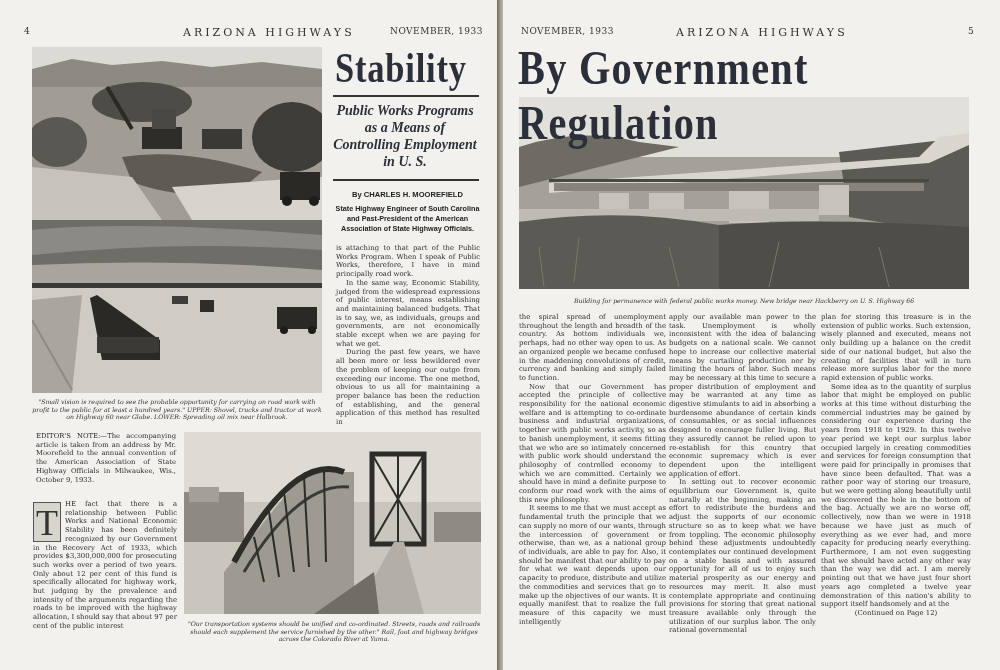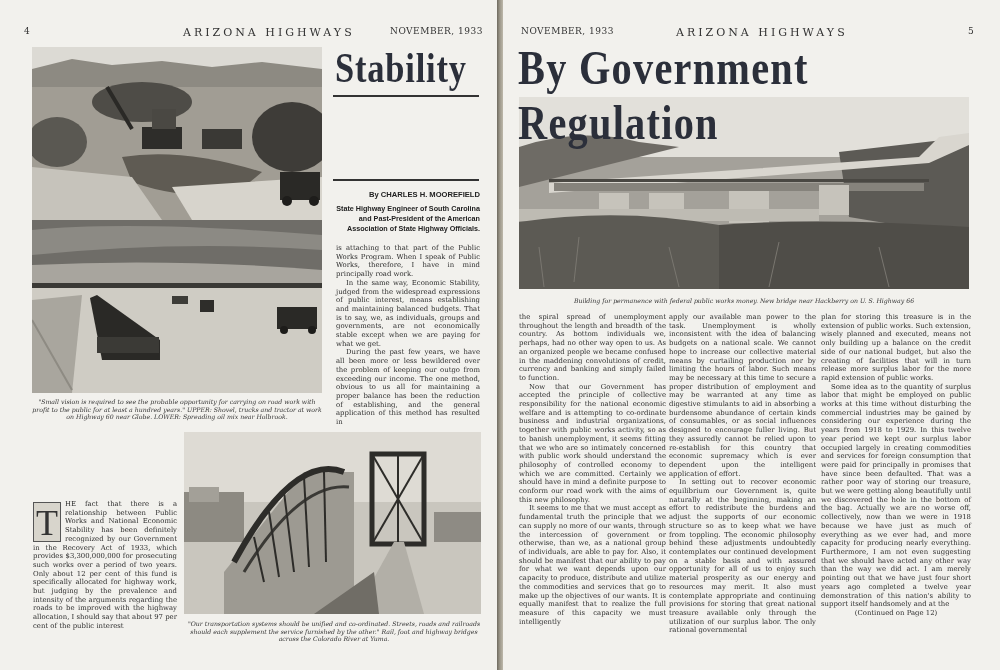--- a/index.html
+++ b/index.html
@@ -14,21 +14,21 @@
   .running-head { position: absolute; top: 26px; font-size: 9px; letter-spacing: 0.5px; color: #333; }
   .rh-center { letter-spacing: 3px; font-size: 11px; }
 
   .title-big { position: absolute; font-family: "Liberation Serif", serif; font-weight: bold; color: #2b2f3a; letter-spacing: 1px; transform-origin: left top; }
   #title-stability { left: 335px; top: 44px; font-size: 42px; transform: scaleX(0.82); }
   #title-regulation { left: 518px; top: 40px; font-size: 48px; transform: scaleX(0.84); letter-spacing: 1.5px; }
 
   .rule { position: absolute; height: 1.5px; background: #333; }
 
   .subhead { position: absolute; left: 330px; top: 102px; width: 150px; text-align: center; font-family: "Liberation Serif", serif; font-style: italic; font-weight: bold; font-size: 14px; line-height: 17px; color: #2b2f3a; }
-  .byline { position: absolute; left: 335px; top: 190px; width: 145px; text-align: right; font-family: "Liberation Sans", sans-serif; font-weight: bold; font-size: 7.2px; line-height: 10px; color: #222; }
+  .byline { position: absolute; left: 335px; top: 190px; width: 145px; text-align: center; font-family: "Liberation Sans", sans-serif; font-weight: bold; font-size: 7.2px; line-height: 10px; color: #222; }
   .byline .by { font-size: 7.6px; margin-bottom: 4px; display: block; }
 
   .col { position: absolute; font-size: 6.9px; line-height: 8.7px; text-align: justify; color: #2c2c2c; font-family: "DejaVu Serif", serif; }
   .col p { text-indent: 10px; }
   .col p.noindent { text-indent: 0; }
 
   .photo { position: absolute; overflow: hidden; }
   .caption { position: absolute; font-family: "DejaVu Serif", serif; font-style: italic; font-size: 6.2px; line-height: 7.6px; text-align: center; color: #333; }
 
   .dropcap { float: left; width: 28px; height: 40px; margin: 2px 4px 0 0; border: 1px solid #555; background: #d8d5cc; position: relative; font-family: "Liberation Serif", serif; font-size: 36px; line-height: 40px; text-align: center; color: #333; }
@@ -80,33 +80,35 @@
       <circle cx="252" cy="110" r="4" fill="#1d1c1a"></circle>
       <circle cx="280" cy="110" r="4" fill="#1d1c1a"></circle>
       <line x1="0" y1="100" x2="40" y2="170" stroke="#8e8b83" stroke-width="2"></line>
     </svg>
   </div>
 
   <div class="caption" style="left:32px; top:398px; width:290px;">"Small vision is required to see the probable opportunity for carrying on road work with profit to the public for at least a hundred years."  UPPER: Shovel, trucks and tractor at work on Highway 60 near Globe.  LOWER: Spreading oil mix near Holbrook.</div>
 
   <div class="title-big" id="title-stability">Stability</div>
   <div class="rule" style="left:333px; top:95px; width:146px;"></div>
+  <div class="subhead">Public Works Programs as a Means of Controlling Employment in U. S.</div>
   <div class="rule" style="left:333px; top:179px; width:146px;"></div>
 
   <div class="byline">
     <span class="by">By CHARLES H. MOOREFIELD</span>
     <span>State Highway Engineer of South Carolina and Past-President of the American Association of State Highway Officials.</span>
   </div>
 
   <div class="col" style="left:336px; top:244px; width:144px;">
     <p class="noindent">is attaching to that part of the Public Works Program. When I speak of Public Works, therefore, I have in mind principally road work.</p>
     <p>In the same way, Economic Stability, judged from the widespread expressions of public interest, means establishing and maintaining balanced budgets. That is to say, we, as individuals, groups and governments, are not economically stable except when we are paying for what we get.</p>
     <p>During the past few years, we have all been more or less bewildered over the problem of keeping our outgo from exceeding our income. The one method, obvious to us all for maintaining a proper balance has been the reduction of establishing, and the general application of this method has resulted in</p>
   </div>
 
+  <div class="editor">EDITOR'S NOTE:—The accompanying article is taken from an address by Mr. Moorefield to the annual convention of the American Association of State Highway Officials in Milwaukee, Wis., October 9, 1933.</div>
   <div class="col" style="left:33px; top:500px; width:144px;">
     <p class="noindent"><span class="dropcap">T</span><span>HE fact that there is a relationship between Public Works and National Economic Stability has been definitely recognized by our Government in the Recovery Act of 1933, which provides $3,300,000,000 for prosecuting such works over a period of two years. Only about 12 per cent of this fund is specifically allocated for highway work, but judging by the prevalence and intensity of the arguments regarding the roads to be improved with the highway allocation, I should say that about 97 per cent of the public interest</span></p>
   </div>
 
   <div class="photo" style="left:184px; top:432px; width:297px; height:182px;">
     <svg width="297" height="182" viewBox="0 0 297 182">
       <rect width="297" height="182" fill="#c9c6be"></rect>
       <rect width="297" height="70" fill="#dedbd4"></rect>
       <rect x="0" y="60" width="60" height="50" fill="#8d8a82"></rect>
       <rect x="5" y="55" width="30" height="15" fill="#a3a098"></rect>

